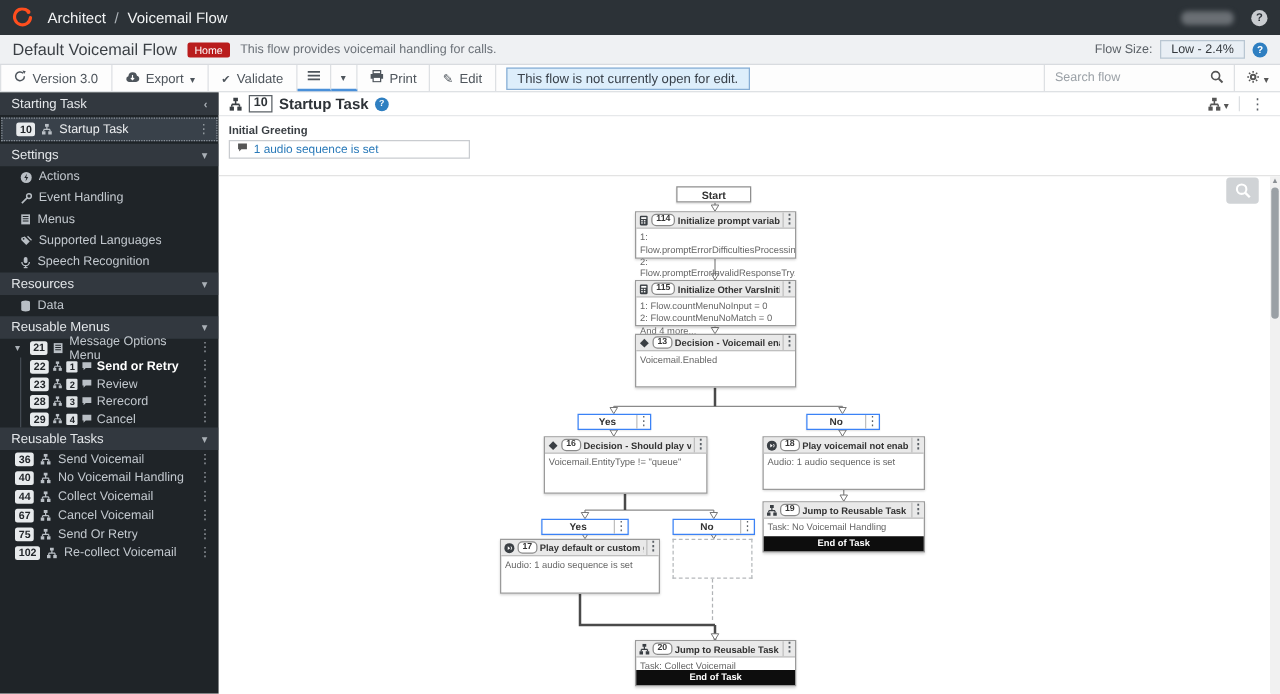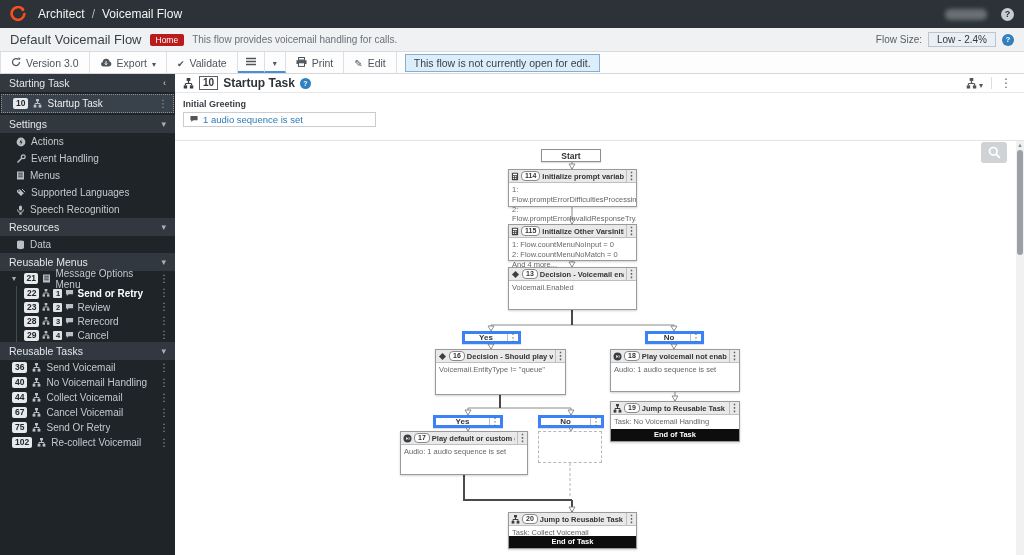--- a/index.html
+++ b/index.html
@@ -81,21 +81,21 @@
 
   .start-box { position:absolute; width:60px; height:13px; border:1px solid #8f8f8f; background:#fff; font-size:8.5px; font-weight:bold; color:#333; display:flex; align-items:center; justify-content:center; box-shadow:0 1px 1px rgba(0,0,0,.12); }
   .node { position:absolute; border:1px solid #9a9a9a; background:#fff; box-shadow:0 1px 2px rgba(0,0,0,.18); }
   .nh { height:13px; background:#e9e9e9; border-bottom:1px solid #bfbfbf; display:flex; align-items:center; gap:2px; padding:0 0 0 2px; font-size:7.5px; font-weight:bold; color:#333; }
   .nh .nicon { display:flex; color:#3a3f44; }
   .nbadge { border:1px solid #8a8a8a; background:#fff; border-radius:4px; font-size:7px; padding:0 3px; line-height:8px; color:#333; }
   .ntitle { white-space:nowrap; overflow:hidden; flex:1; }
   .nkebab { border-left:1px solid #bfbfbf; align-self:stretch; width:10px; display:flex; align-items:center; justify-content:center; }
   .nb { font-size:7.5px; color:#666; padding:2px 3px; line-height:1.3; overflow:hidden; }
   .nf { background:#0d0d0d; color:#fff; font-size:7.5px; font-weight:bold; text-align:center; height:12px; line-height:12px; }
-  .branch { position:absolute; height:13px; border:3px solid #3b82f6; background:#fff; display:flex; align-items:stretch; box-shadow:0 1px 1px rgba(0,0,0,.12); }
+  .branch { position:absolute; height:13px; border:1px solid #3b82f6; background:#fff; display:flex; align-items:stretch; box-shadow:0 1px 1px rgba(0,0,0,.12); }
   .blabel { flex:1; font-size:8px; font-weight:bold; color:#333; display:flex; align-items:center; justify-content:center; }
   .bkebab { border-left:1px solid #bfbfbf; width:11px; display:flex; align-items:center; justify-content:center; }
   .placeholder { position:absolute; border:1px dashed #b5b8bb; background:#fff; }
 
   .zoombtn { position:absolute; left:806px; top:68px; width:26px; height:21px; background:#d0d3d6; border-radius:3px; display:flex; align-items:center; justify-content:center; color:#fff; }
   .vscroll { position:absolute; right:0; top:67px; bottom:0; width:8px; background:#f1f1f1; }
   .vscroll .up { font-size:6px; color:#8a8f94; text-align:center; line-height:8px; }
   .vthumb { position:absolute; top:9px; left:1px; width:6px; height:105px; background:#9aa0a5; border-radius:3px; }
 </style>
 </head>
@@ -164,20 +164,37 @@
             <rect x="0.5" y="3.2" width="10" height="3.8" fill="#4e555c"></rect>
             <rect x="2.5" y="5.8" width="6" height="3.6" fill="#fff" stroke="#4e555c"></rect>
           </svg></span>
       <span>Print</span>
     </span>
     <span class="tbtn">
       <span class="i-pencil"></span>
       <span>Edit</span>
     </span>
     <span class="notice">This flow is not currently open for edit.</span>
+    <span class="toolbar-right">
+      <span class="search-wrap">
+        <input type="text" placeholder="Search flow" style="">
+        <span><svg width="11" height="11" viewBox="0 0 11 11">
+              <circle cx="4.5" cy="4.5" r="3.2" fill="none" stroke="#555" stroke-width="1.3"></circle>
+              <path d="M7 7l3 3" stroke="#555" stroke-width="1.5"></path>
+            </svg></span>
+      </span>
+      <span class="gear-wrap">
+        <span><svg width="11" height="11" viewBox="0 0 11 11">
+              <path d="M5.5 .8v1.4M5.5 8.8v1.4M.8 5.5h1.4M8.8 5.5h1.4M2.2 2.2l1 1M7.8 7.8l1 1M8.8 2.2l-1 1M3.2 7.8l-1 1" stroke="#555" stroke-width="1.2"></path>
+              <circle cx="5.5" cy="5.5" r="2.6" fill="#555"></circle>
+              <circle cx="5.5" cy="5.5" r="1" fill="#fff"></circle>
+            </svg></span>
+        <span class="i-caret"></span>
+      </span>
+    </span>
   </div>
 
   <div class="sidebar">
     <div class="shead">
       <span>Starting Task</span>
         <span class="chev-l"></span>
     </div>
     <div class="start-item">
       <span class="sbadge">10</span>
       <span class="sicon">

